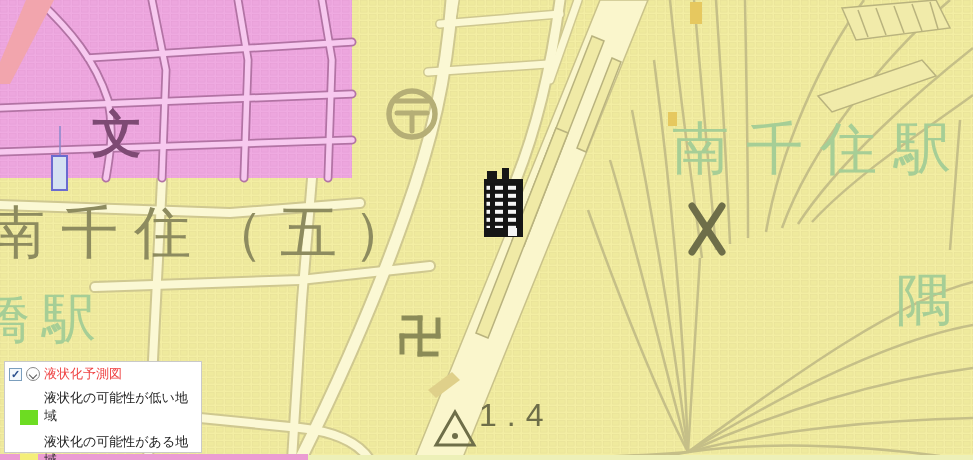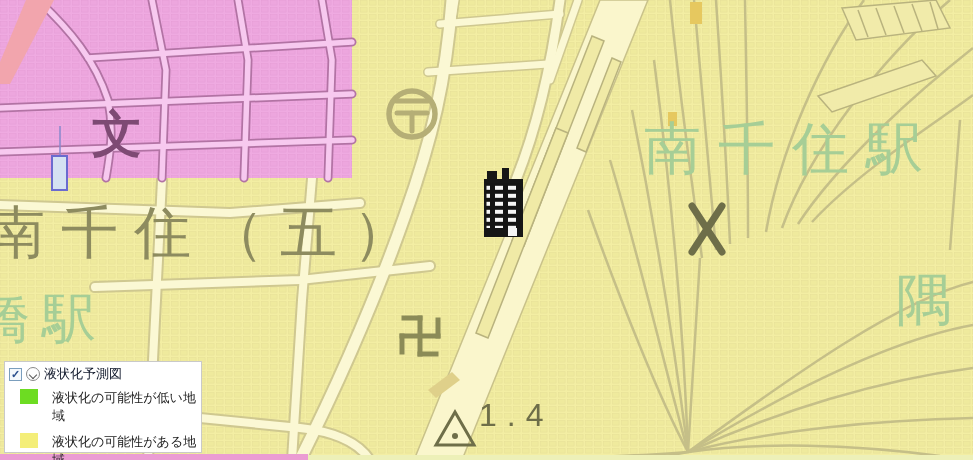--- a/index.html
+++ b/index.html
@@ -4,21 +4,21 @@
 <style>
   html,body{margin:0;padding:0;background:#fff;}
   #stage{
     position:relative;width:973px;height:460px;overflow:hidden;
     font-family:"Liberation Sans", sans-serif;background:#f3eea3;cursor:default;
   }
   #mapsvg{position:absolute;left:0;top:0;}
   .maplabel{position:absolute;white-space:nowrap;pointer-events:none;line-height:1;}
   .lbl-green{color:#a6ce96;}
   .lbl-olive{color:#8d8b5f;}
-  #lbl-station-right{left:644px;top:120px;font-size:57px;letter-spacing:17px;}
+  #lbl-station-right{left:672px;top:120px;font-size:57px;letter-spacing:17px;}
   #lbl-district{left:-12px;top:204px;font-size:57px;letter-spacing:16px;}
   #lbl-station-left{left:-24px;top:291px;font-size:54px;letter-spacing:12px;}
   #lbl-river{left:896px;top:272px;font-size:56px;}
   #lbl-elevation{left:479px;top:399px;font-size:32px;letter-spacing:10px;color:#6e6e49;}
 
   
   #legend{
     position:absolute;left:4px;top:361px;width:198px;height:92px;
     background:#ffffff;border:1px solid #c9c9c9;box-sizing:border-box;
     font-size:13px;color:#222;
@@ -30,22 +30,22 @@
     font-size:11px;color:#2b4f8e;font-weight:bold;line-height:1;cursor:pointer;box-sizing:border-box;
   }
   .leg-collapse{
     width:14px;height:14px;border-radius:50%;border:1px solid #8a8a8a;box-sizing:border-box;
     position:relative;cursor:pointer;background:#fdfdfd;
   }
   .leg-collapse::after{
     content:"";position:absolute;left:3.2px;top:3.5px;width:5px;height:5px;
     border-right:1.6px solid #555;border-bottom:1.6px solid #555;transform:rotate(45deg);
   }
-  .leg-title{font-size:13px;color:#0f172a;}
-  .leg-row{display:flex;align-items:flex-start;gap:14px;padding:4px 4px 4px 15px;}
+  .leg-title{font-size:13px;color:#ef4444;}
+  .leg-row{display:flex;align-items:flex-end;gap:6px;padding:4px 4px 4px 15px;}
   .leg-swatch{width:18px;height:15px;flex:0 0 auto;}
   .leg-label{font-size:13px;color:#222;}
 </style>
 </head>
 <body>
 
 <div id="stage">
 
   <svg id="mapsvg" width="973" height="460" viewBox="0 0 973 460">
     <defs>

